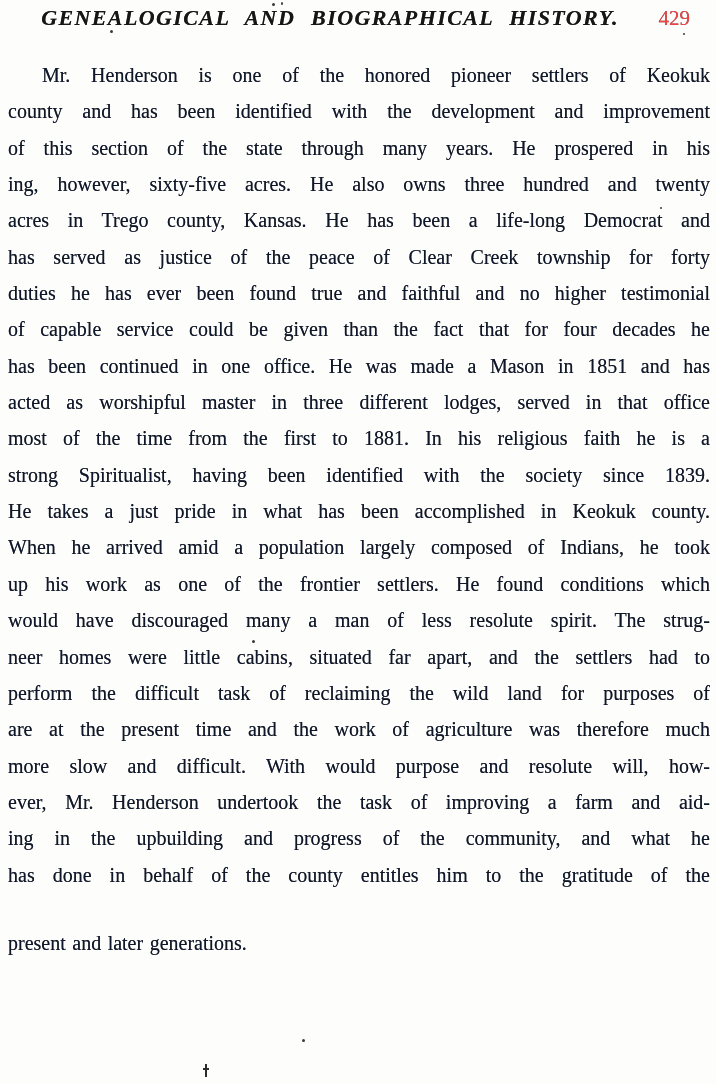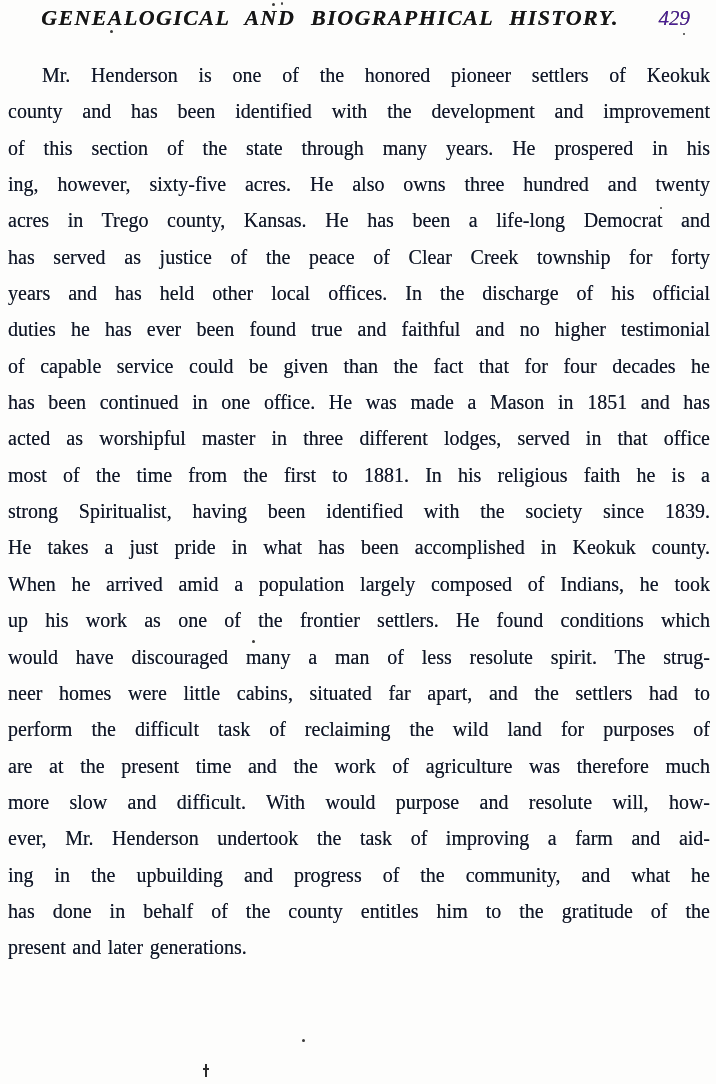--- a/index.html
+++ b/index.html
@@ -36,23 +36,22 @@
     word-spacing: 9px;
     color: #161616;
     text-shadow: 0 0 0.5px rgba(25,25,25,0.75);
     white-space: nowrap;
   }
   .page-number {
     position: absolute;
     right: 26px;
     top: 1px;
     font-size: 21px;
-    color: #4c1d95;
+    color: #ef4444;
     text-shadow: 0 0 0.5px rgba(25,25,25,0.7);
-    font-style: italic;
   }
   
   .body-text {
     position: absolute;
     top: 57px;
     left: 8px;
     width: 702px;
   }
   .line {
     font-size: 20px;
@@ -60,21 +59,21 @@
     height: 36.35px;
     text-align: justify;
     text-align-last: justify;
     color: #0f172a;
     text-shadow: 0 0 0.5px rgba(25,25,25,0.65);
     word-spacing: 1.5px;
     overflow: visible;
     white-space: nowrap;        
   }
   .line.indent { text-indent: 34px; }
-  .line.last { text-align-last: left; }
+  .line.last { text-align-last: left; margin-top: 32px; }
   
   .speck {
     position: absolute;
     background: #3a3a3a;
     border-radius: 50%;
   }
   .speck.s1 { left: 110px; top: 30px;  width: 3px; height: 3px; }
   .speck.s2 { left: 683px; top: 33px;  width: 2px; height: 2px; }
   .speck.s3 { left: 272px; top: 3px;   width: 3px; height: 3px; }
   .speck.s4 { left: 281px; top: 2px;   width: 2px; height: 3px; }
@@ -109,21 +108,20 @@
     <div class="page-number">429</div>
   </header>
 
   <main class="body-text">
     <p class="line indent">Mr. Henderson is one of the honored pioneer settlers of Keokuk</p>
     <p class="line">county and has been identified with the development and improvement</p>
     <p class="line">of this section of the state through many years.  He prospered in his</p>
     <p class="line">ing, however, sixty-five acres.  He also owns three hundred and twenty</p>
     <p class="line">acres in Trego county, Kansas.  He has been a life-long Democrat and</p>
     <p class="line">has served as justice of the peace of Clear Creek township for forty</p>
-    <p class="line">years and has held other local offices.  In the discharge of his official</p>
     <p class="line">duties he has ever been found true and faithful and no higher testimonial</p>
     <p class="line">of capable service could be given than the fact that for four decades he</p>
     <p class="line">has been continued in one office.  He was made a Mason in 1851 and has</p>
     <p class="line">acted as worshipful master in three different lodges, served in that office</p>
     <p class="line">most of the time from the first to 1881.  In his religious faith he is a</p>
     <p class="line">strong Spiritualist, having been identified with the society since 1839.</p>
     <p class="line">He takes a just pride in what has been accomplished in Keokuk county.</p>
     <p class="line">When he arrived amid a population largely composed of Indians, he took</p>
     <p class="line">up his work as one of the frontier settlers.  He found conditions which</p>
     <p class="line">would have discouraged many a man of less resolute spirit.  The strug-</p>

